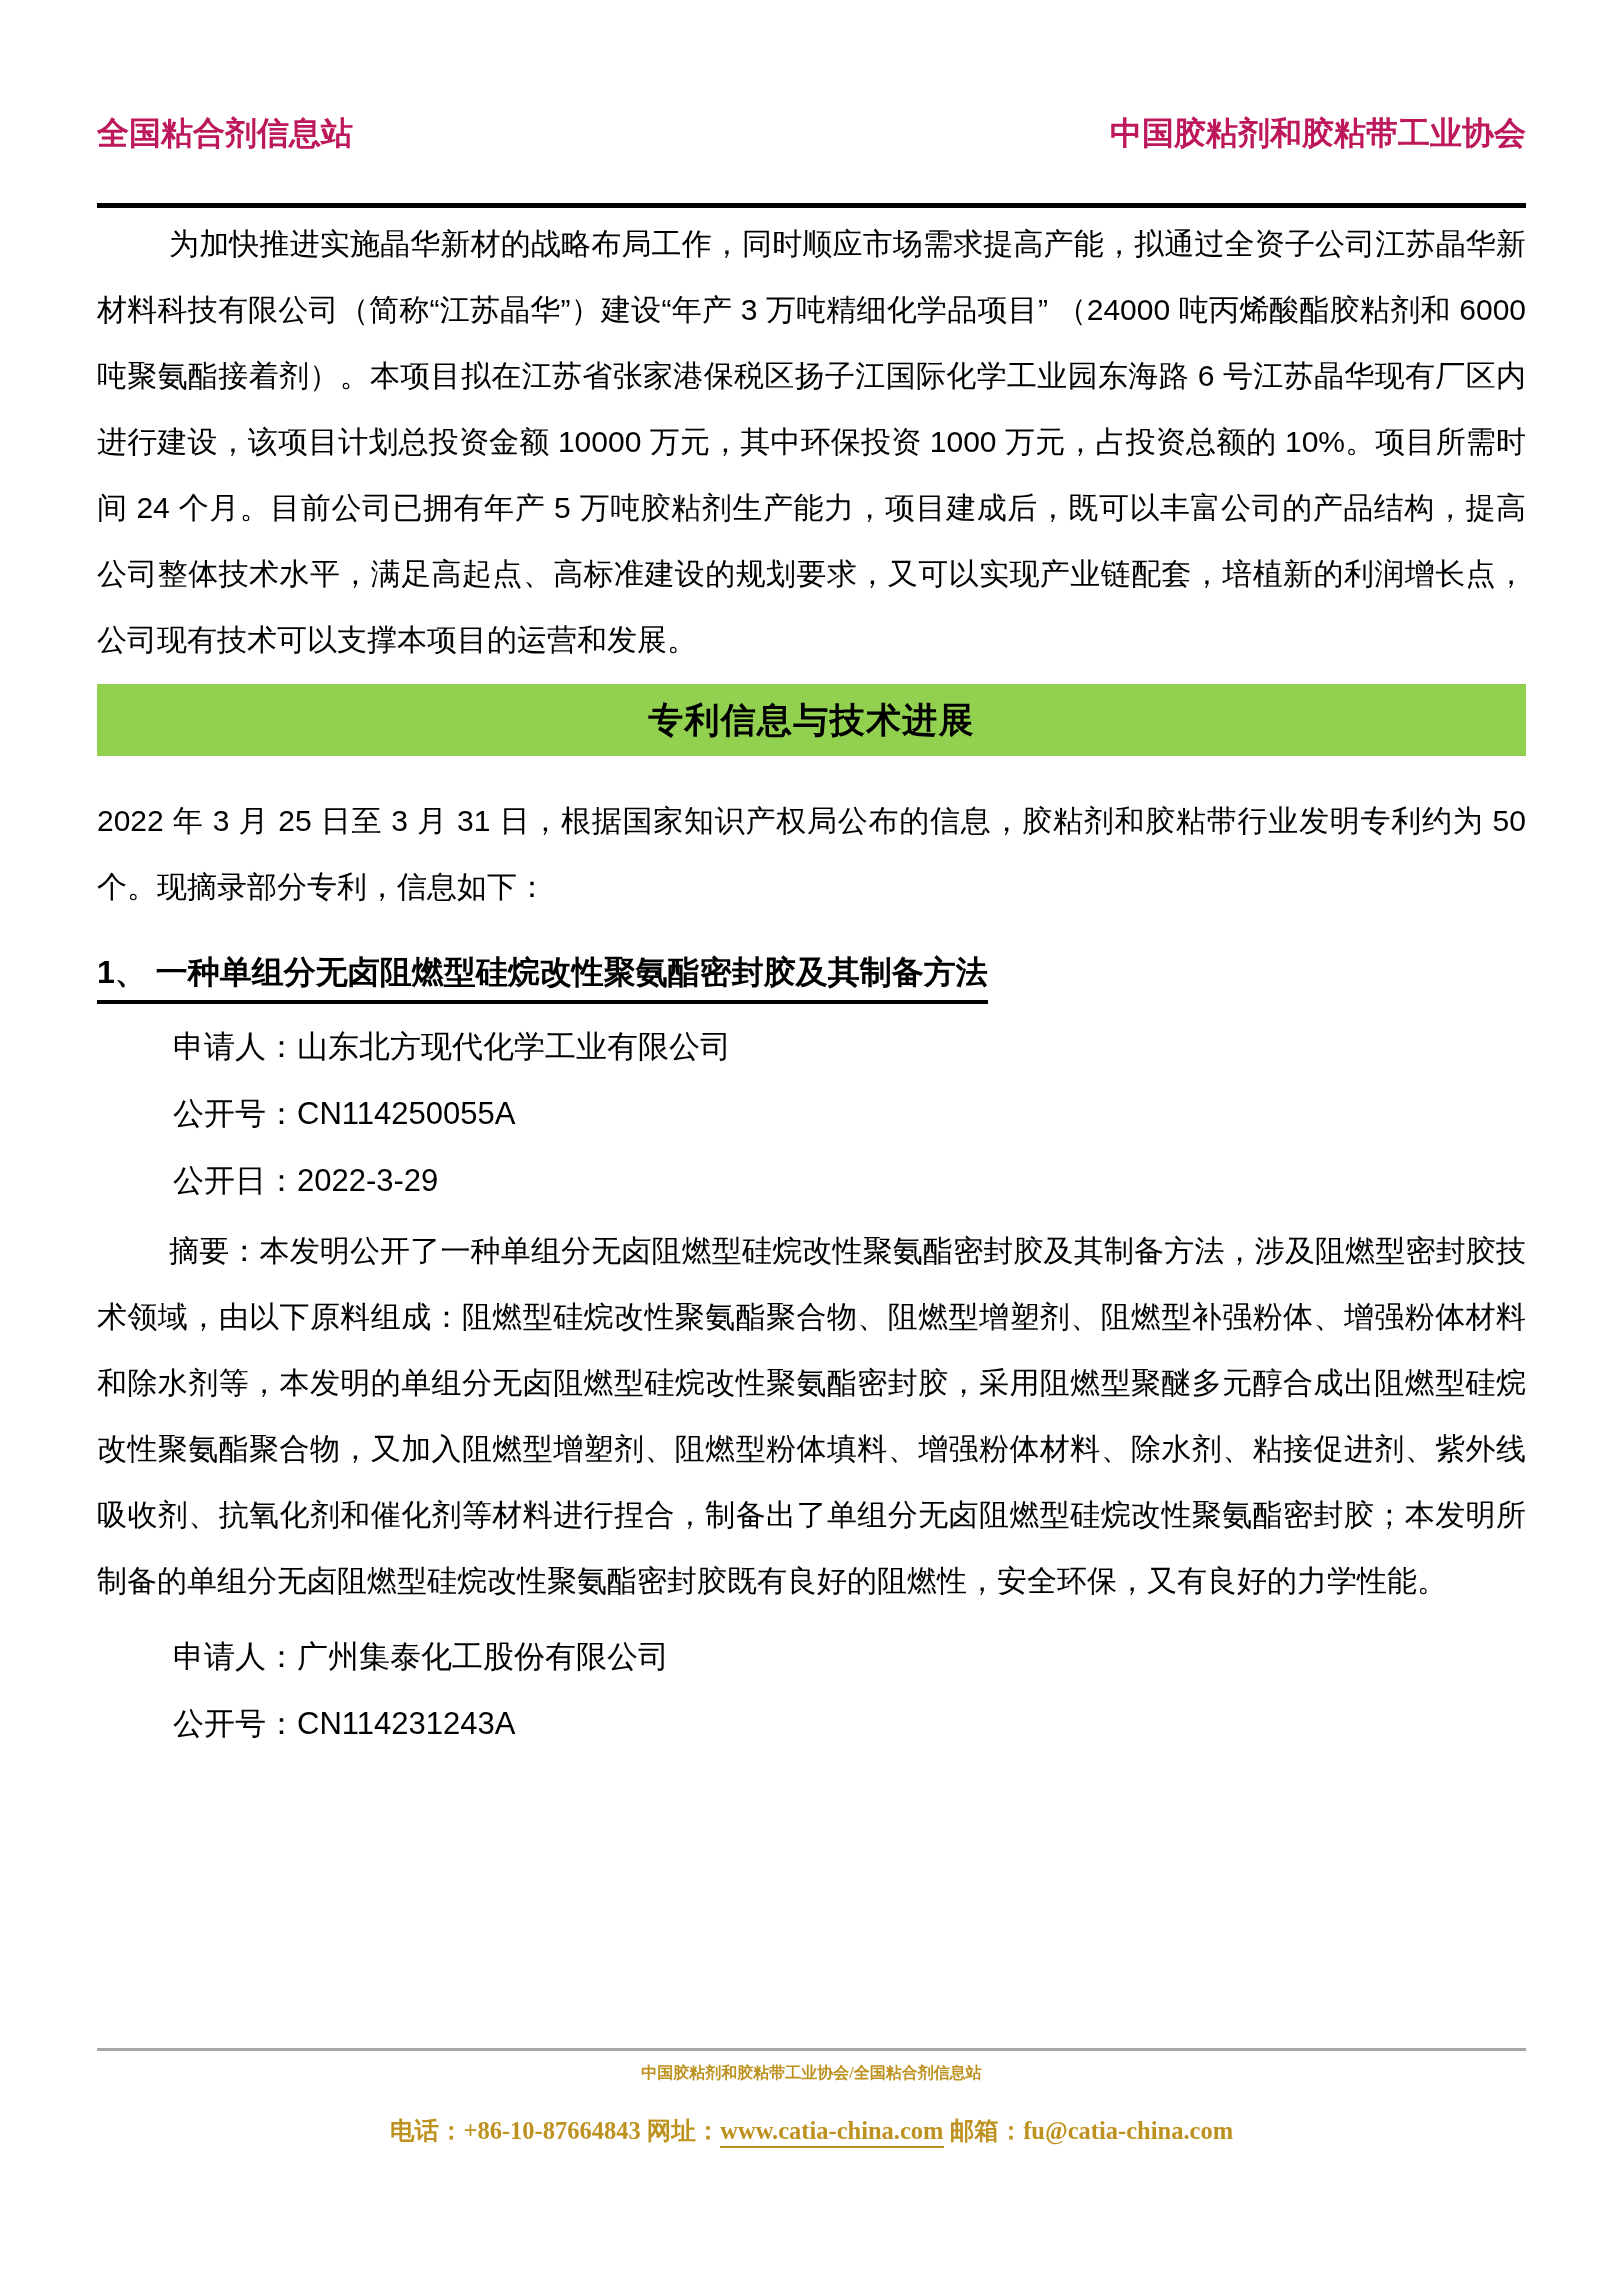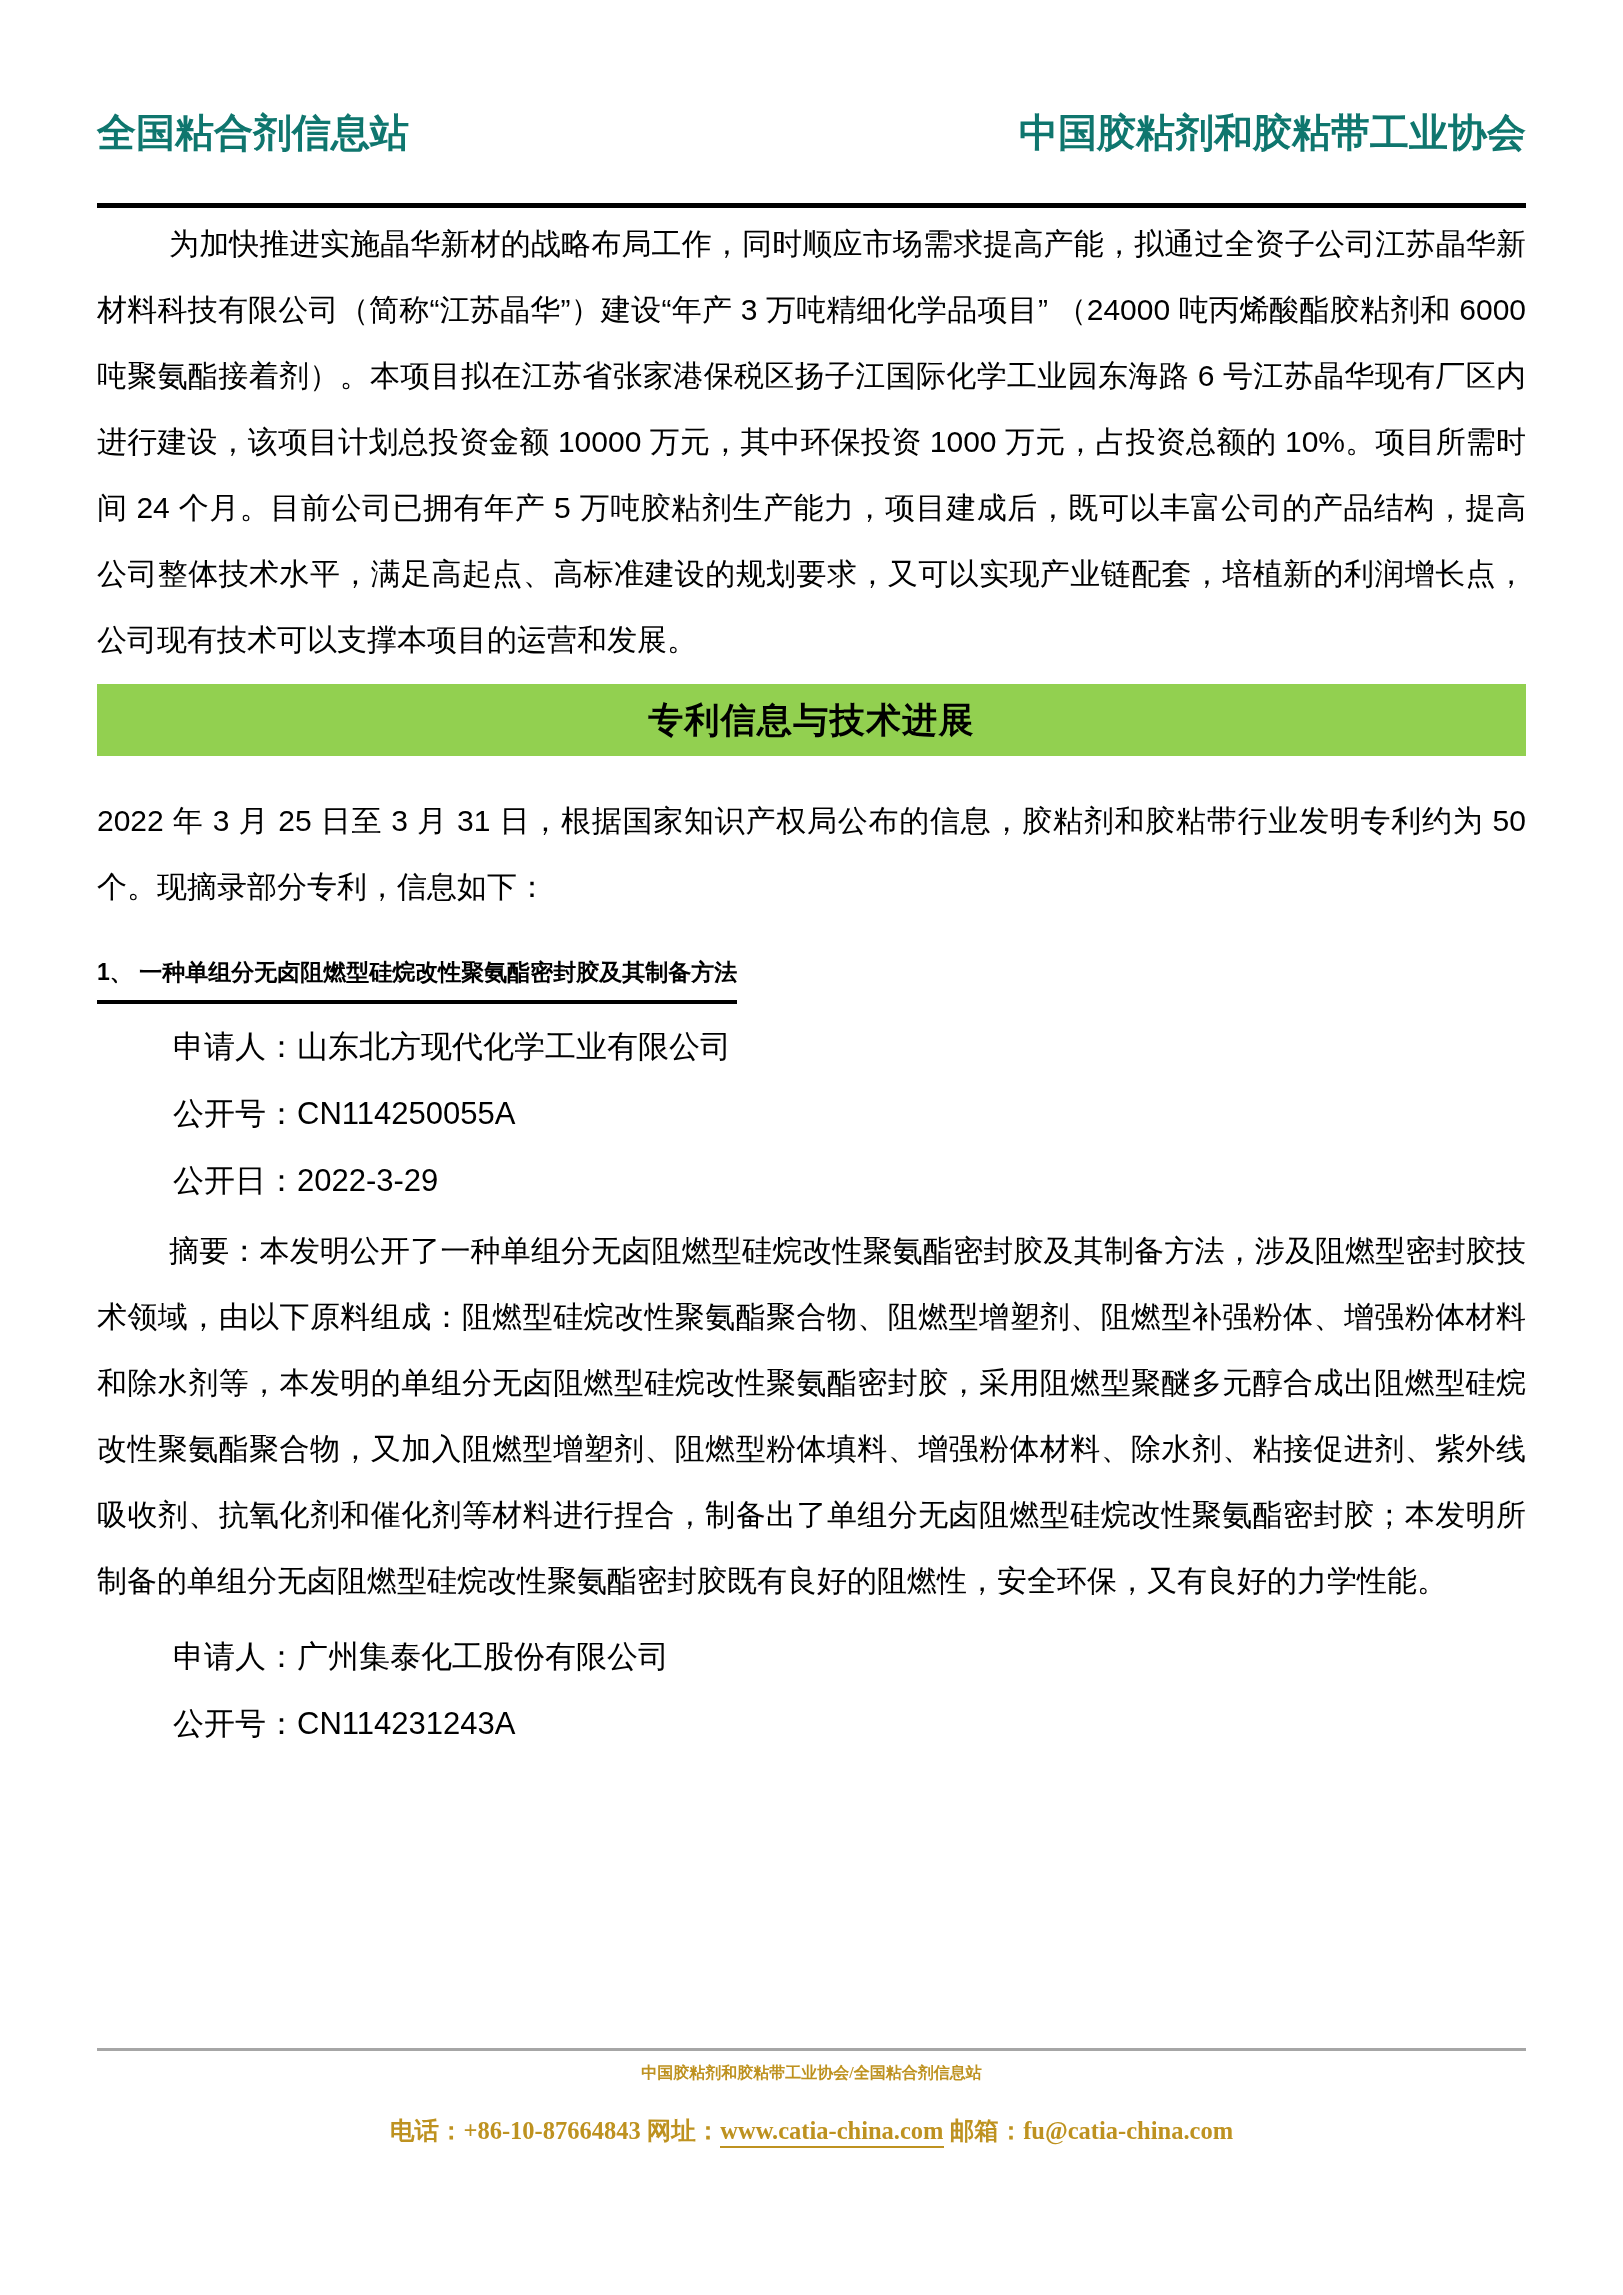--- a/index.html
+++ b/index.html
@@ -12,22 +12,22 @@
     padding:113px 97px 0 97px;
     font-family:"Liberation Sans","DejaVu Sans",sans-serif;
     color:#000;
     overflow:hidden;
   }
   
   .hdr{
     display:flex;justify-content:space-between;align-items:baseline;
     font-family:"Liberation Serif","DejaVu Serif",serif;
     font-weight:bold;
-    font-size:39px;line-height:40px;
-    color:#0f766e;
+    font-size:32px;line-height:40px;
+    color:#be185d;
     padding-bottom:50px;
     border-bottom:5.8px solid #000;
   }
   
   .intro{
     margin:2.6px 0 0 0;
     font-size:30px;line-height:66px;
     text-indent:2.4em;
     text-align:justify;
   }
@@ -39,21 +39,21 @@
     font-weight:bold;font-size:35px;
     letter-spacing:1.3px;
   }
   .patent-intro{
     margin:32px 0 0 0;
     font-size:30px;line-height:66px;
     text-align:justify;
   }
   .patent-title{
     margin:33px 0 0 0;
-    font-size:23px;line-height:39px;
+    font-size:32px;line-height:39px;
     font-weight:bold;
   }
   .patent-title .u{
     display:inline-block;
     border-bottom:4.5px solid #000;
     padding-bottom:7.7px;
   }
   .field{
     margin:0;
     padding-left:76px;

